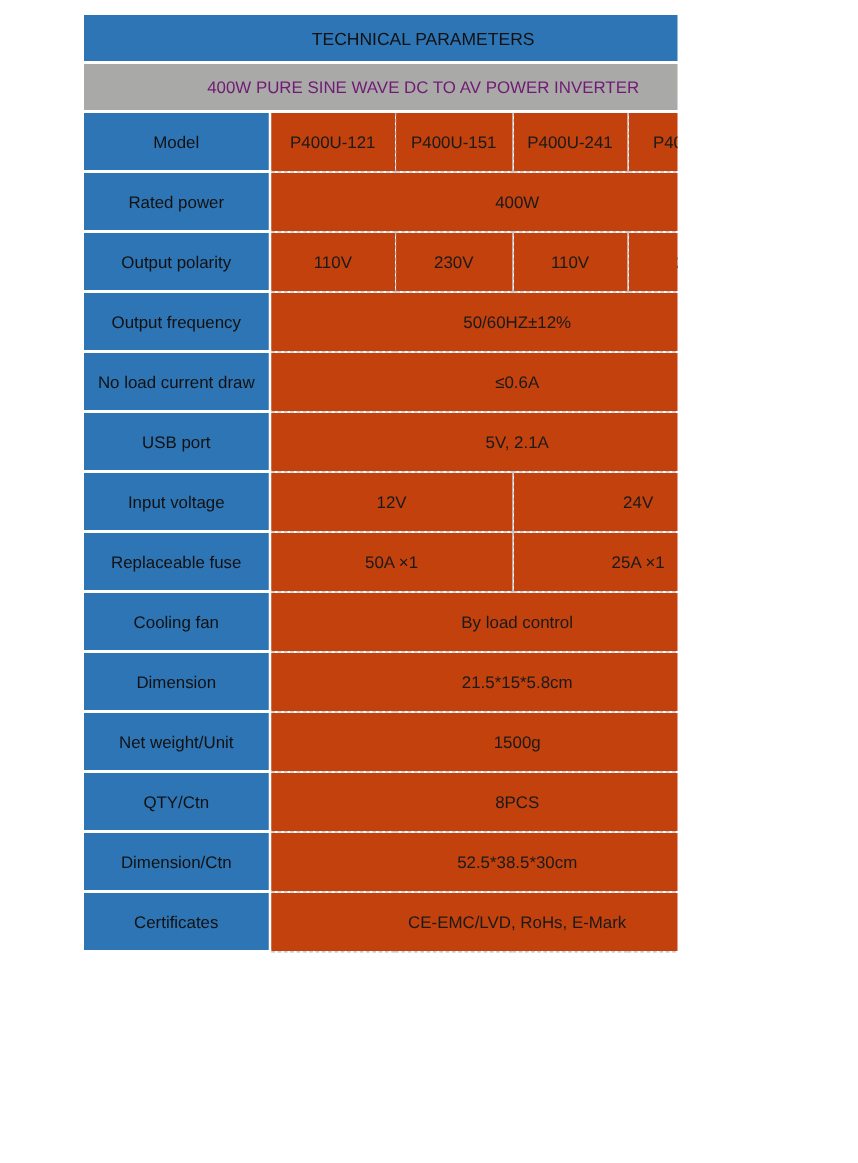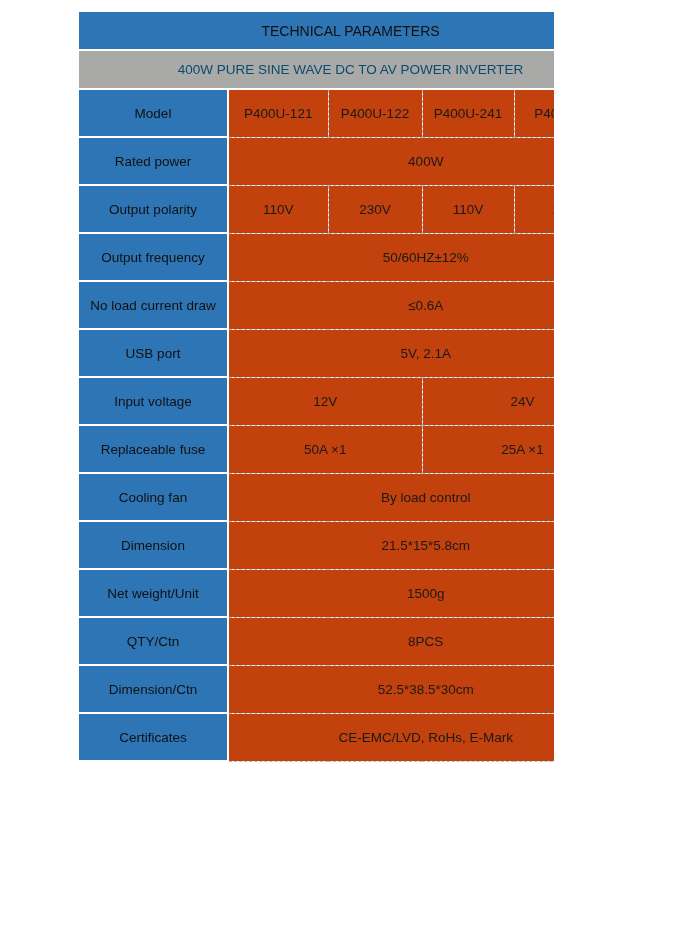--- a/index.html
+++ b/index.html
@@ -10,21 +10,20 @@
     height: 930px;
     font-family: "Liberation Sans", "DejaVu Sans", sans-serif;
     color: #1a1a1a;
   }
   .page {
     position: relative;
     width: 542px;
     height: 930px;
     background: #ffffff;
     overflow: hidden;
-    margin-left: 12px;
   }
   table.spec {
     position: absolute;
     left: 65px;
     top: 10px;
     width: 545px;
     border-collapse: collapse;
     table-layout: fixed;
     font-size: 13.5px;
   }
@@ -38,21 +37,21 @@
   }
   
   .blue {
     background: #2e75b5;
     border: 2px solid #ffffff !important;
     color: #111111;
   }
   .grayband {
     background: #a9a9a7;
     border: 2px solid #ffffff !important;
-    color: #0c4a6e;
+    color: #701a75;
   }
   .cell {
     background: #c2410c;
     color: #1a1a1a;
   }
   .h-head  { height: 33px; }
   .h-row   { height: 42px; }
   .h-tall  { height: 63px; line-height: 21px; }
   .title-text { font-size: 14px; }
 </style>
@@ -73,21 +72,21 @@
         <tr>
       <td colspan="5" class="blue h-head title-text">TECHNICAL PARAMETERS</td>
     </tr>
     <tr>
       <td colspan="5" class="grayband h-head">400W PURE SINE WAVE DC TO AV POWER INVERTER</td>
     </tr>
 
     <tr>
       <td class="blue h-row">Model</td>
       <td class="cell">P400U-121</td>
-      <td class="cell">P400U-122</td>
+      <td class="cell">P400U-151</td>
       <td class="cell">P400U-241</td>
       <td class="cell">P400U-242</td>
     </tr>
 
     <tr>
       <td class="blue h-row">Rated power</td>
       <td colspan="4" class="cell">400W</td>
     </tr>
 
 

